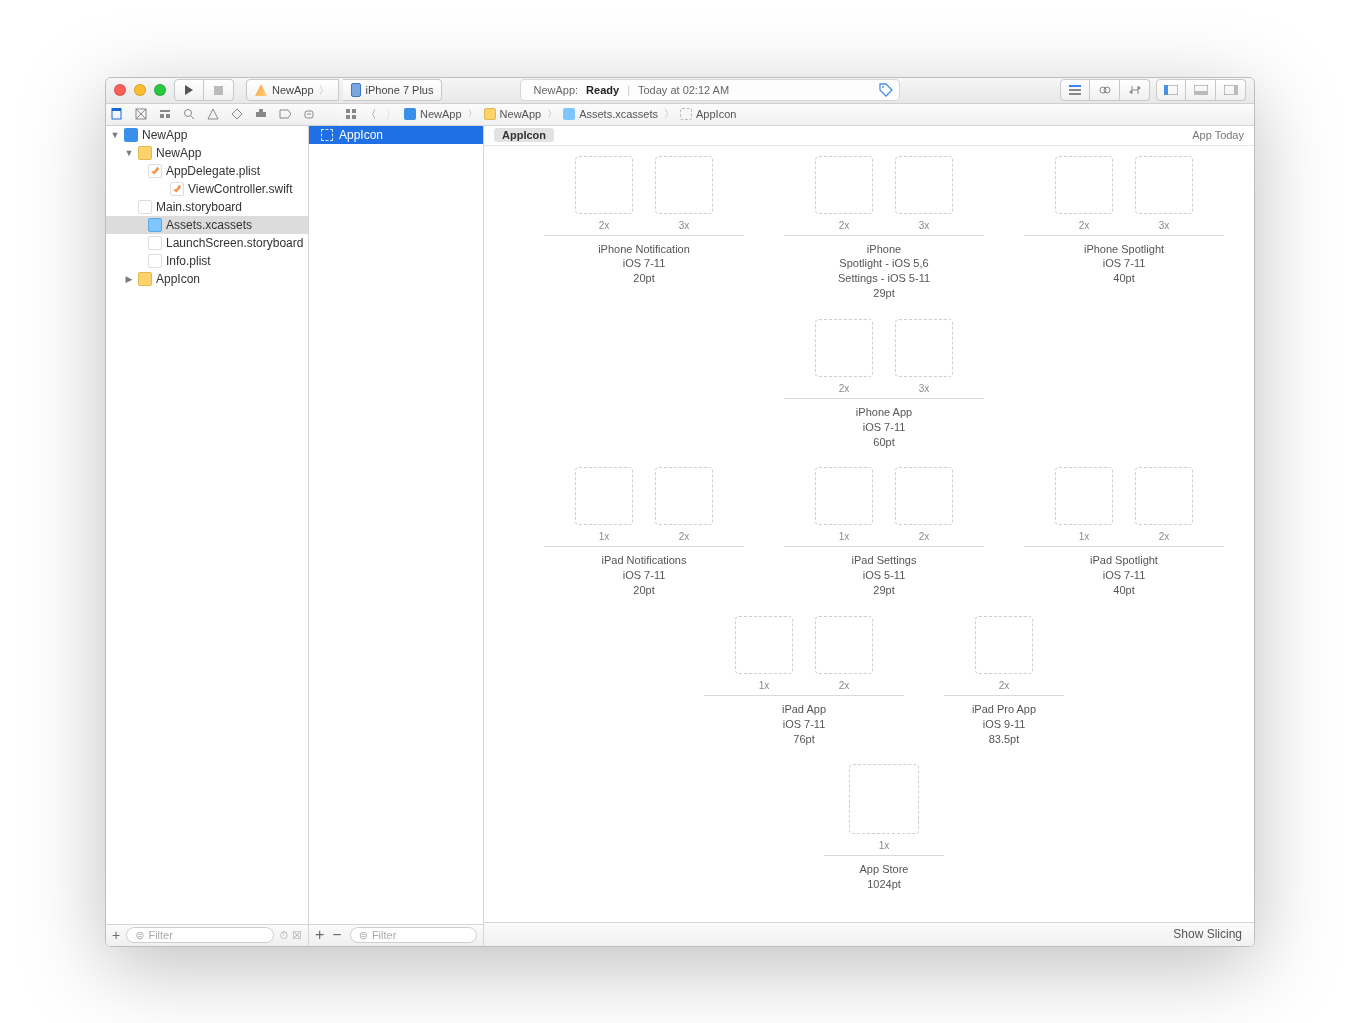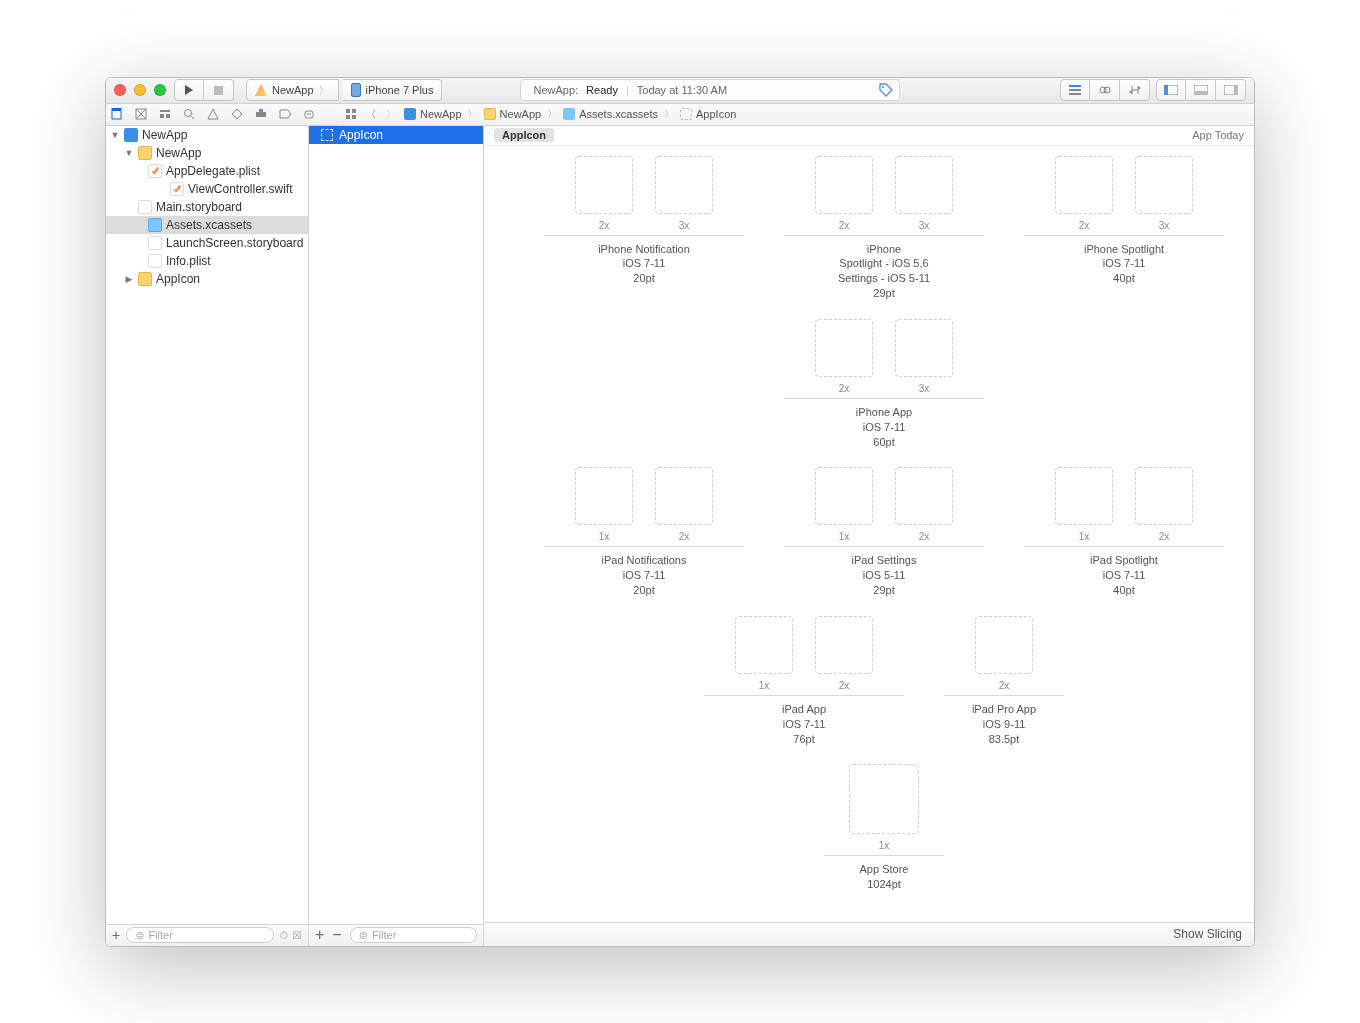--- a/index.html
+++ b/index.html
@@ -13,21 +13,21 @@
 .tb-seg { display:flex; align-items:center; gap:0; }
 .tb-btn { height:22px; min-width:30px; border:1px solid #c8c8c8; background:linear-gradient(#fff,#f0f0f0); border-radius:4px; display:flex; align-items:center; justify-content:center; font-size:11px; color:#555; padding:0 6px;}
 .tb-btn + .tb-btn.joined { border-left:none; border-top-left-radius:0; border-bottom-left-radius:0;}
 .tb-btn.lead { border-top-right-radius:0; border-bottom-right-radius:0;}
 .scheme { display:flex; align-items:center; gap:4px; margin-left:4px;}
 .scheme .chip { height:22px; border:1px solid #c8c8c8; background:linear-gradient(#fff,#f2f2f2); border-radius:4px 0 0 4px; display:flex; align-items:center; padding:0 8px; font-size:11px; color:#444; gap:5px;}
 .scheme .chip.right{ border-radius:0 4px 4px 0; border-left:none;}
 .a-icon{ width:12px;height:12px; background: linear-gradient(135deg,#ff9a3c,#ffd27a); clip-path: polygon(50% 0,100% 100%,0 100%); }
 .phone-icon{ width:10px;height:14px;border:1px solid #3a78c5;border-radius:2px;background:#79a8e0;}
 .status-pill{ flex:0 0 auto; margin-left:70px; height:22px; background:#fdfdfd; border:1px solid #d6d6d6; border-radius:4px; display:flex; align-items:center; padding:0 12px; font-size:11px; color:#666; gap:8px; min-width:380px; position:relative;}
-.status-pill b{color:#222; font-weight:400;}
+.status-pill b{color:#222; font-weight:700;}
 .tag-icon{position:absolute; right:6px; top:3px; width:14px;height:14px; color:#2f7bd6;}
 .spacer{flex:1;}
 .right-tools{display:flex; gap:6px;}
 .seg3{display:flex;}
 .seg3 .tb-btn{border-radius:0;}
 .seg3 .tb-btn:first-child{border-radius:4px 0 0 4px;}
 .seg3 .tb-btn:last-child{border-radius:0 4px 4px 0; border-left:none;}
 .seg3 .tb-btn.mid{border-left:none;}
 
 
@@ -128,21 +128,21 @@
       </div>
       <div class="chip right">
         <span class="phone-icon"></span>
         <span>iPhone 7 Plus</span>
       </div>
     </div>
     <div class="status-pill">
       <span>NewApp:</span>
       <b>Ready</b>
       <span style="color:#ccc">|</span>
-      <span>Today at 11:30 AM</span>
+      <span>Today at 02:12 AM</span>
       <span class="tag-icon">
        <svg width="14" height="14" viewBox="0 0 14 14">
               <path d="M1 1h6l6 6-6 6-6-6z" fill="none" stroke="#4a90e2" stroke-width="1.3"></path>
               <circle cx="4" cy="4" r="1" fill="#4a90e2"></circle>
             </svg>
       </span>
     </div>
     <div class="spacer"></div>
     <div class="right-tools">
       <div class="seg3">

